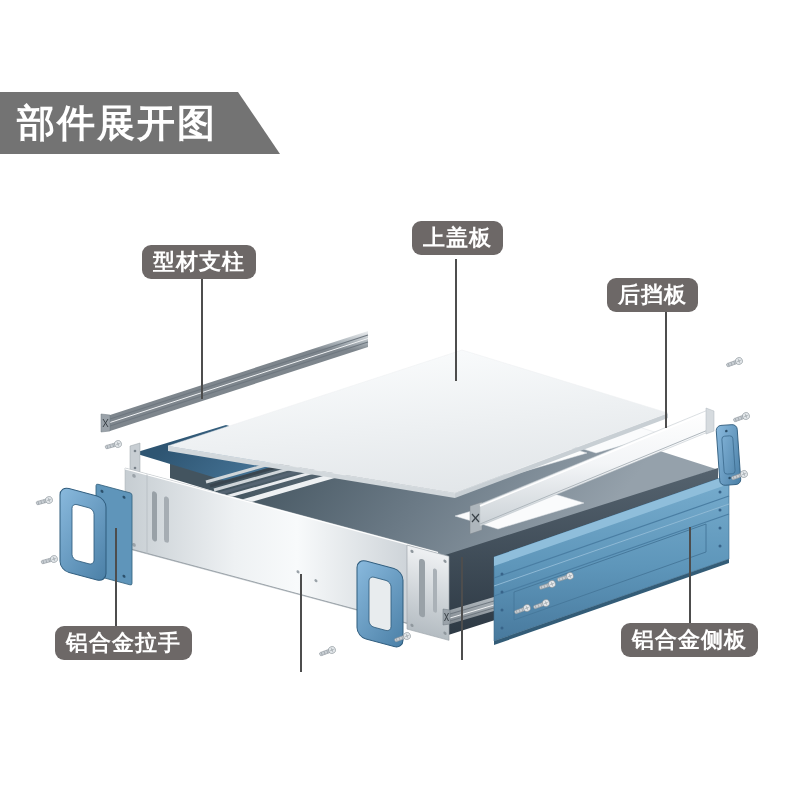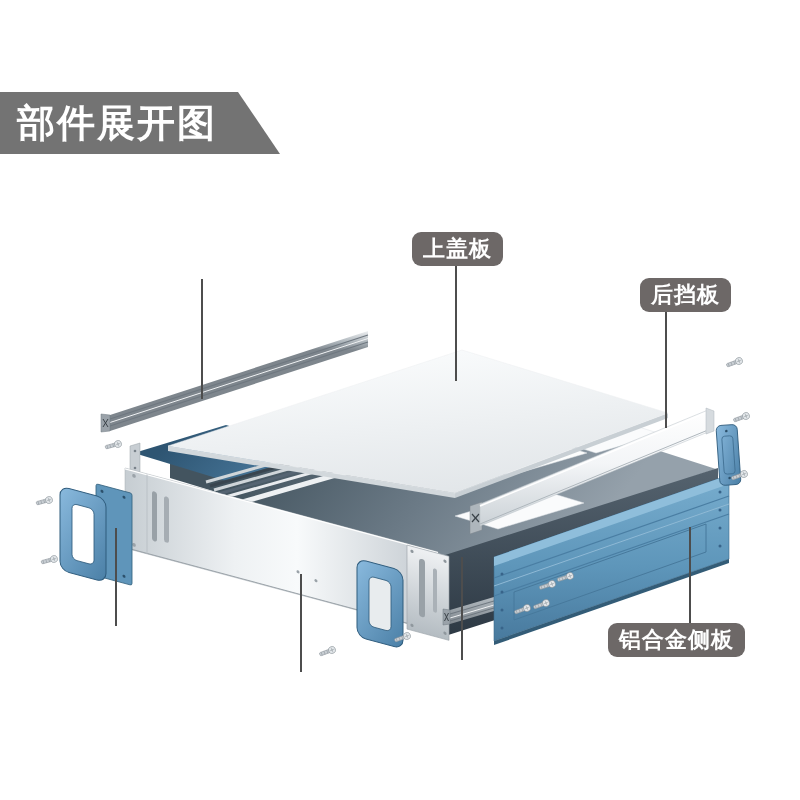--- a/index.html
+++ b/index.html
@@ -251,17 +251,19 @@
   </div>
 
   <div class="leader" style="left:201px;top:279px;height:120px"></div>
   <div class="leader" style="left:455px;top:259px;height:122px"></div>
   <div class="leader" style="left:665px;top:312px;height:116px"></div>
   <div class="leader" style="left:115px;top:528px;height:98px"></div>
   <div class="leader" style="left:300px;top:574px;height:98px"></div>
   <div class="leader" style="left:461px;top:557px;height:103px"></div>
   <div class="leader" style="left:689px;top:527px;height:96px"></div>
 
-  <div class="pill" style="left:412px;top:232px">上盖板</div>
-  <div class="pill" style="left:640px;top:278px">后挡板</div>
-  <div class="pill" style="left:608px;top:623px">铝合金侧板</div>
+  <div class="pill" style="left:142px;top:245px">型材支柱</div>
+  <div class="pill" style="left:412px;top:221px">上盖板</div>
+  <div class="pill" style="left:607px;top:278px">后挡板</div>
+  <div class="pill" style="left:55px;top:626px">铝合金拉手</div>
+  <div class="pill" style="left:621px;top:623px">铝合金侧板</div>
 
 </div>
 
 </body></html>

